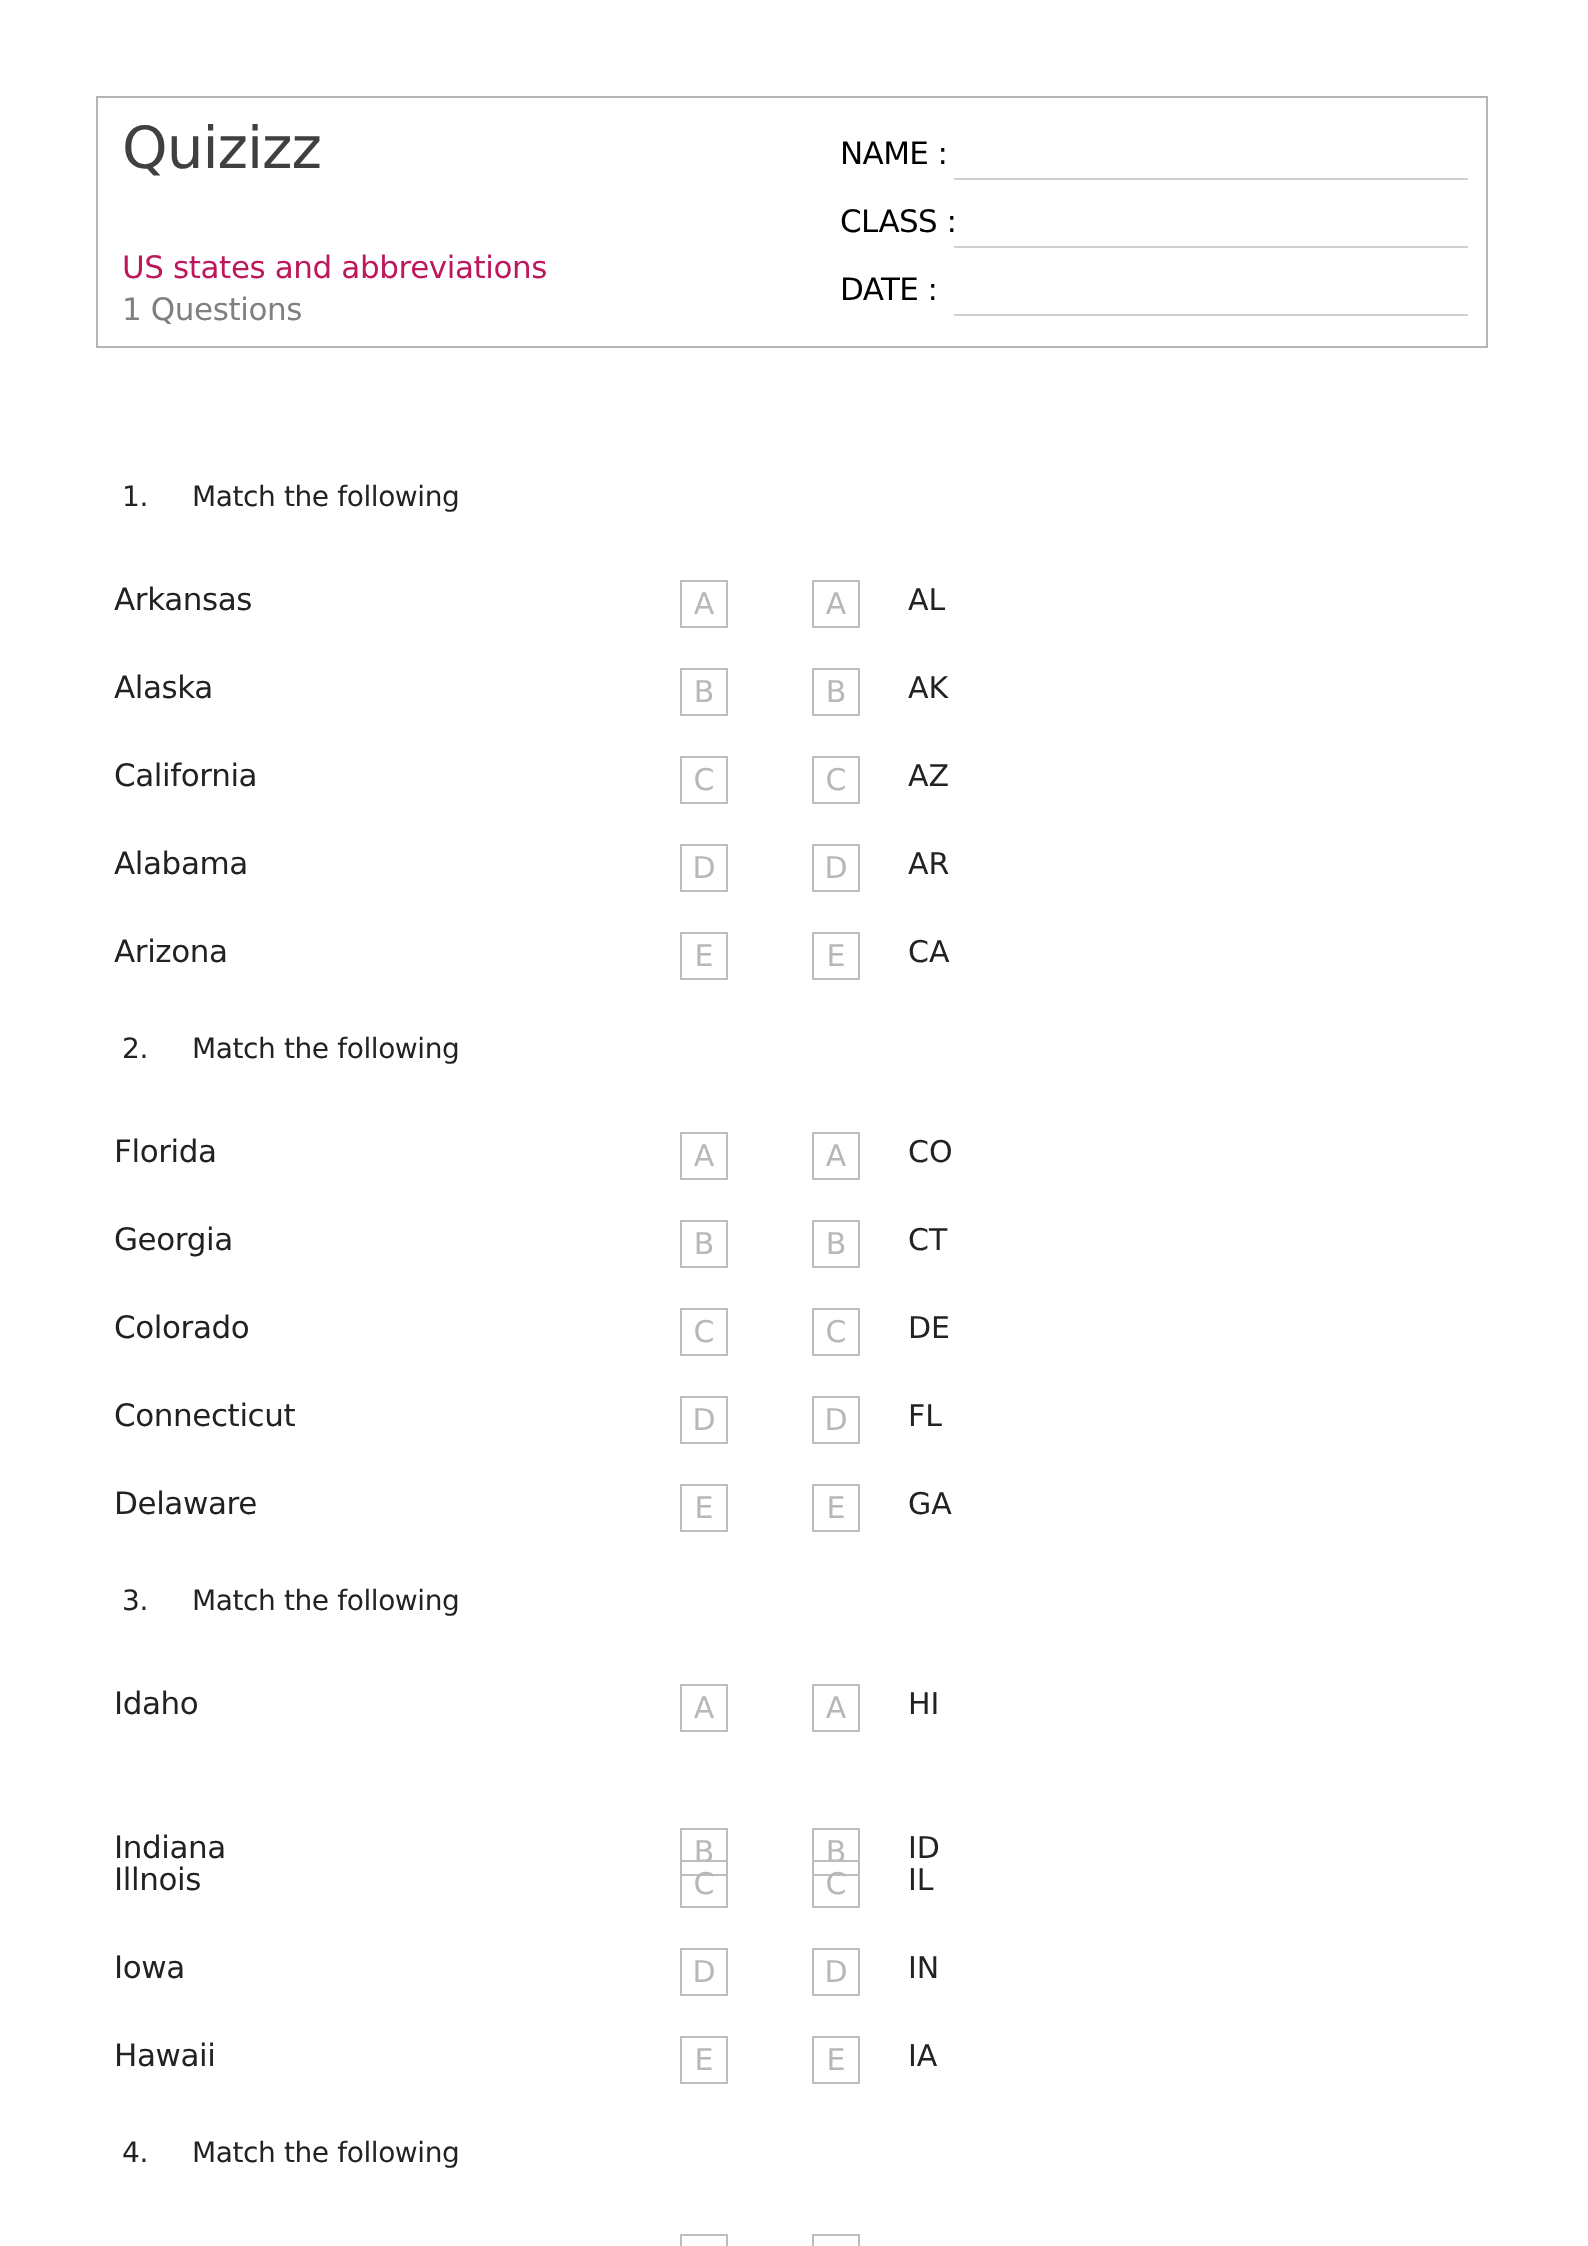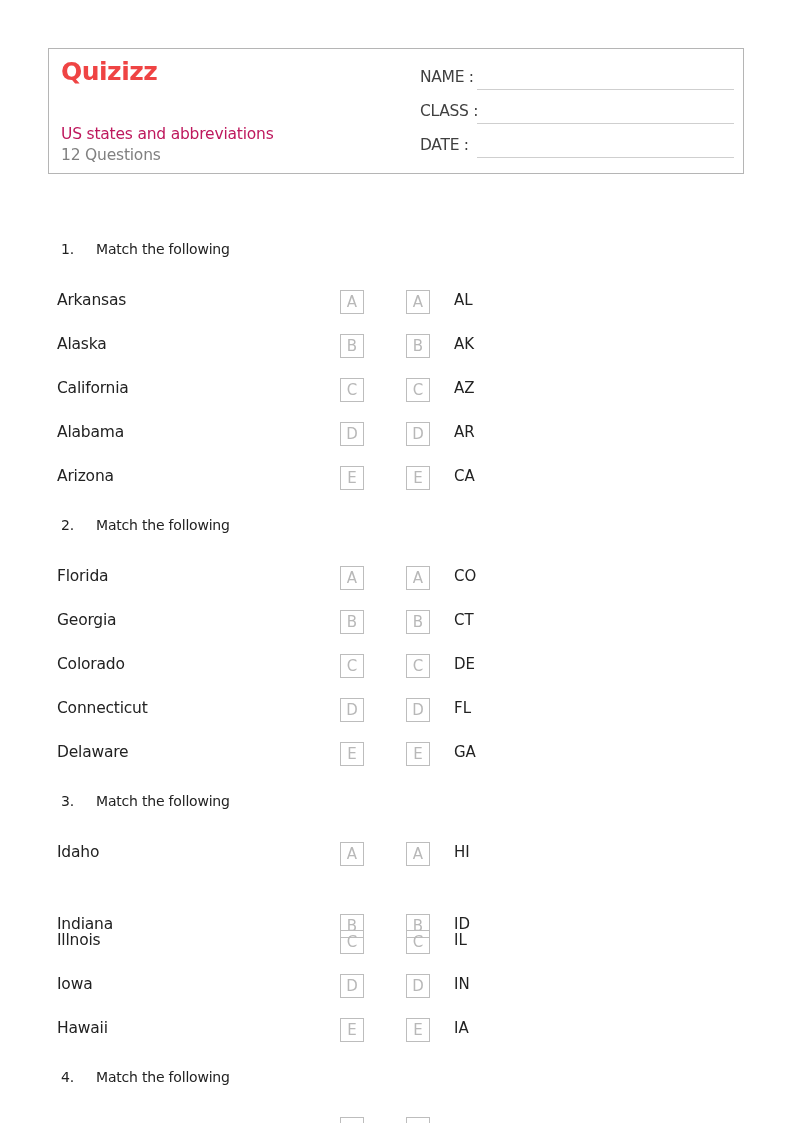--- a/index.html
+++ b/index.html
@@ -6,36 +6,36 @@
     body {
       width: 794px; height: 1123px; overflow: hidden; position: relative;
       font-family: "DejaVu Sans", sans-serif; color: #222222;
     }
     .header-box {
       position: absolute; left: 48px; top: 48px; width: 696px; height: 126px;
       border: 1px solid #b5b5b5; box-sizing: border-box;
     }
     .logo {
       position: absolute; left: 12px; top: 8px;
-      font-family: "DejaVu Sans", sans-serif; font-weight: bold;
-      font-size: 25px; letter-spacing: -0.5px; color: #ef4444;
+      font-family: "DejaVu Sans", sans-serif; font-weight: normal;
+      font-size: 29px; letter-spacing: -0.5px; color: #404040;
     }
     .title {
       position: absolute; left: 12px; top: 76px; font-size: 15.5px; color: #be185d;
       letter-spacing: -0.2px;
     }
     .subtitle {
       position: absolute; left: 12px; top: 97px; font-size: 15.5px; color: #808080;
       letter-spacing: -0.2px;
     }
     .field {
       position: absolute; left: 371px; height: 22px; width: 314px;
     }
     .field-label {
-      position: absolute; left: 0; top: 0; font-size: 15.5px; color: #404040;
+      position: absolute; left: 0; top: 0; font-size: 15.5px; color: #000000;
       letter-spacing: -0.3px;
     }
     .field-line {
       position: absolute; left: 57px; right: 0; top: 21px;
       border-bottom: 1px solid #cfcfcf;
     }
     .question-title {
       position: absolute; left: 61px; font-size: 14px; color: #222;
       letter-spacing: -0.2px;
     }
@@ -55,21 +55,21 @@
     .row .right-item {
       position: absolute; left: 397px; top: 1px; font-size: 15px; color: #222;
     }
   </style>
 </head>
 <body>
 
 <div class="header-box">
   <div class="logo"><span>Quizizz</span></div>
   <div class="title">US states and abbreviations</div>
-  <div class="subtitle">12 Questions</div>
+  <div class="subtitle">1 Questions</div>
 
   <div class="field" style="top:19px;">
     <span class="field-label">NAME :</span>
     <span class="field-line"></span>
   </div>
   <div class="field" style="top:87px;">
     <span class="field-label">DATE  :</span>
     <span class="field-line"></span>
   </div>
   <div class="field" style="top:53px;">

